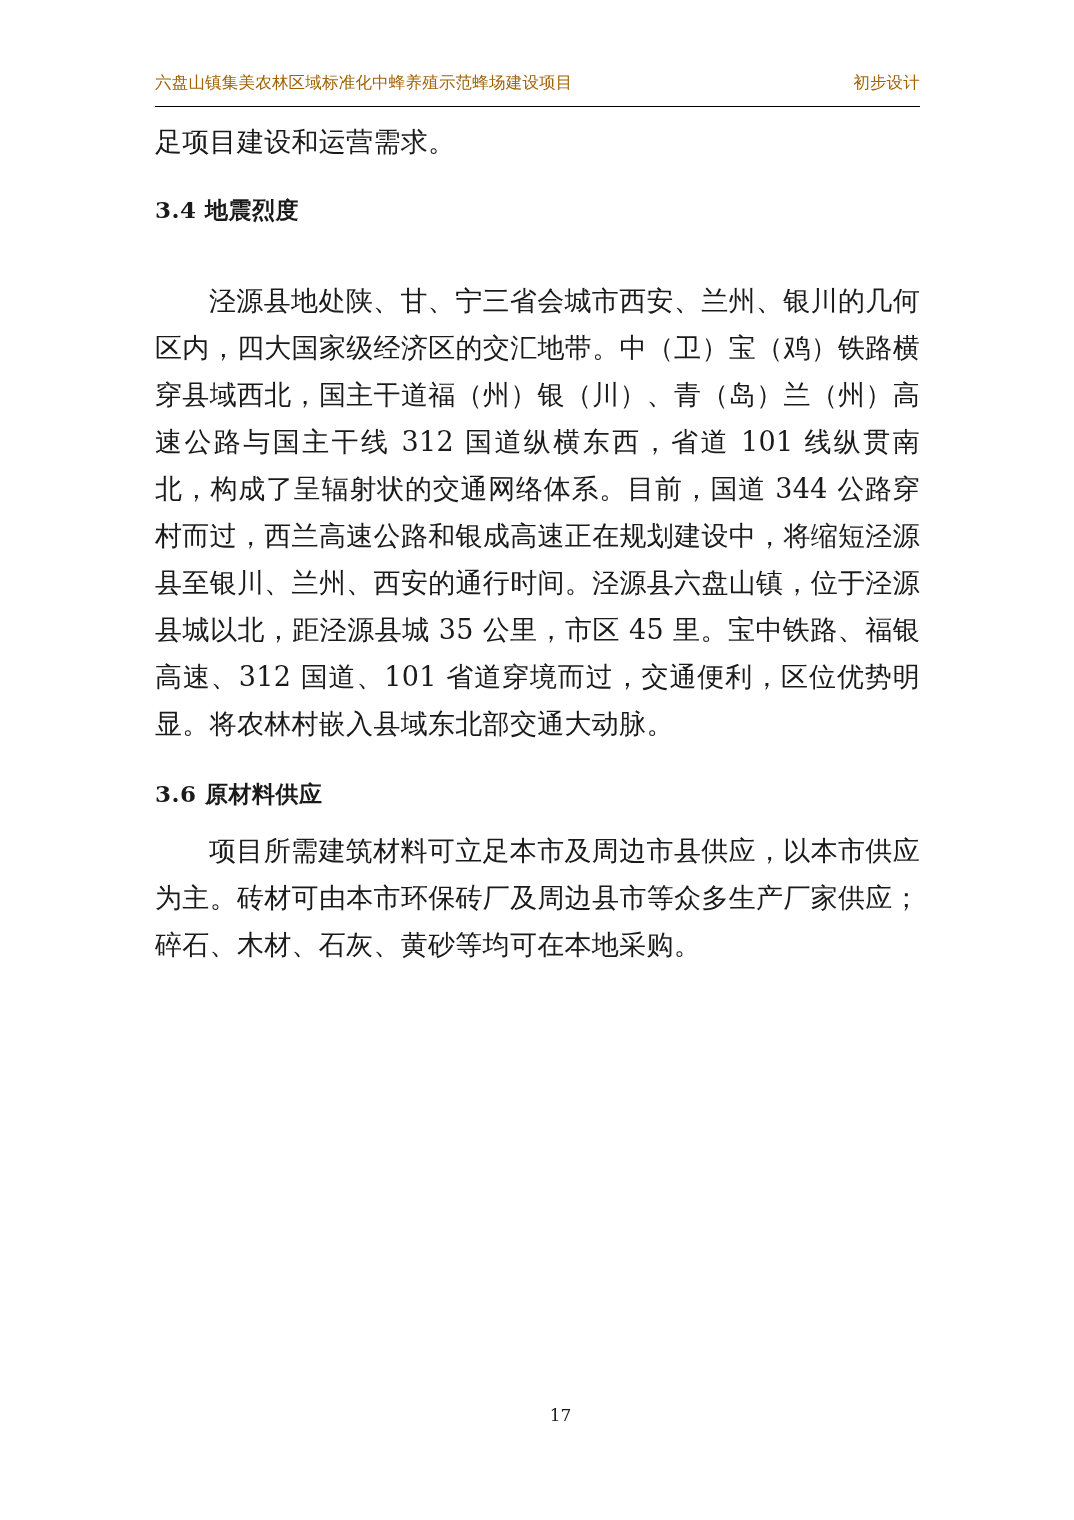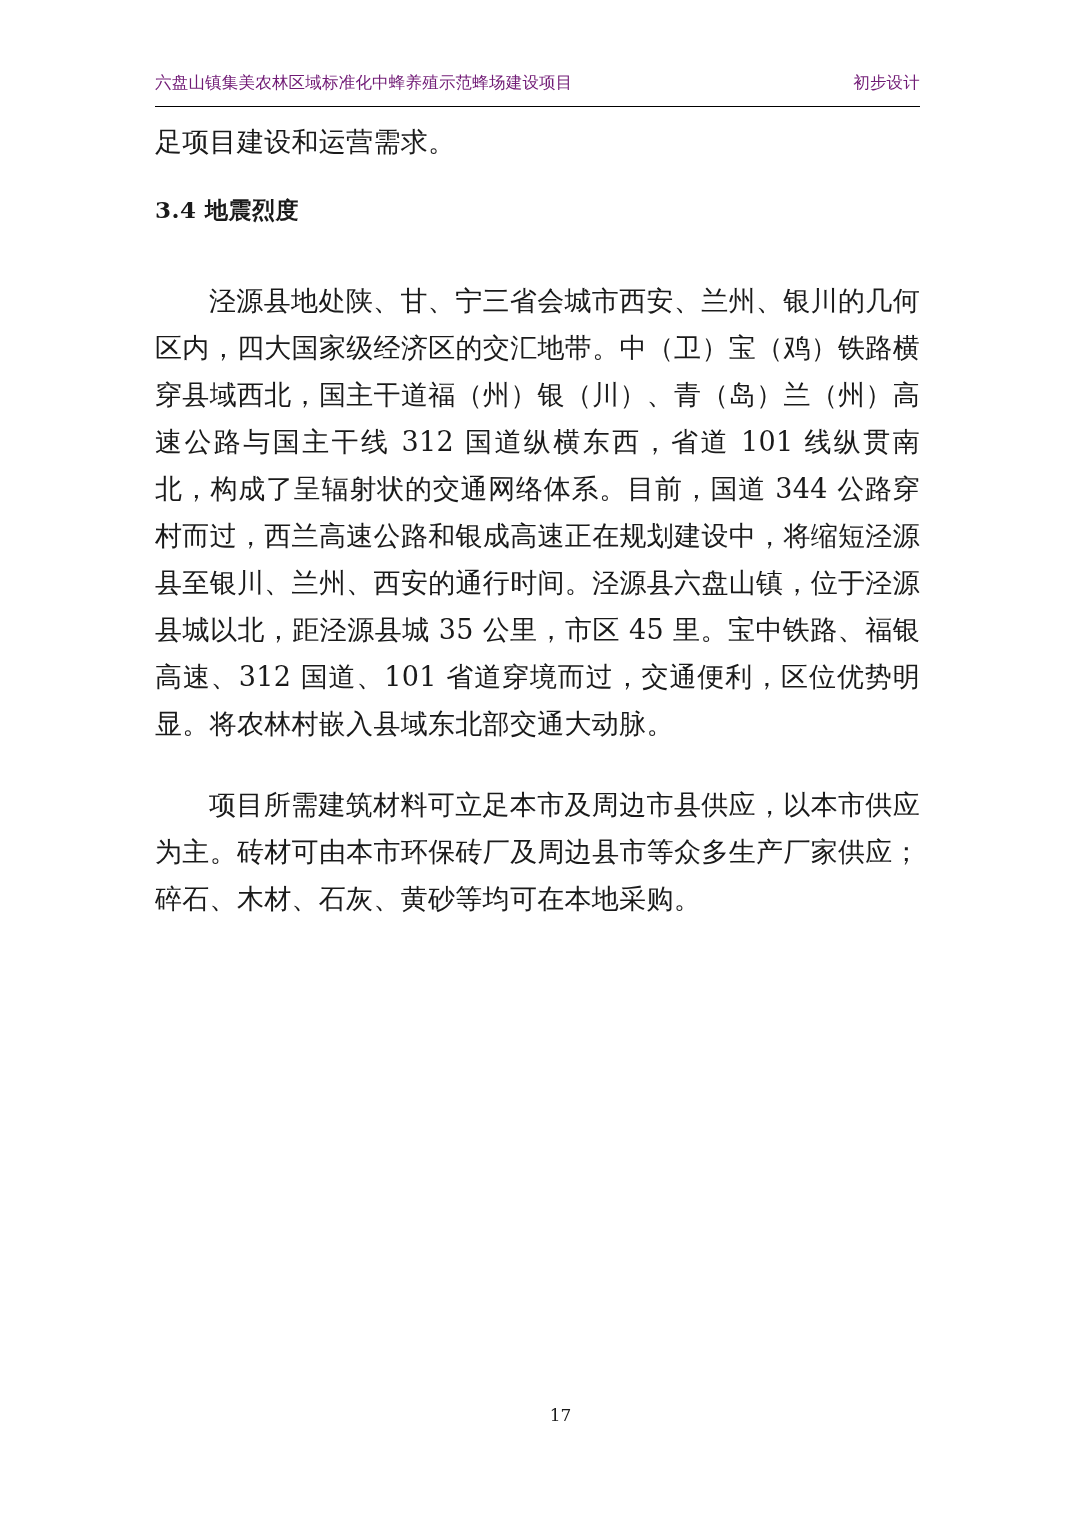--- a/index.html
+++ b/index.html
@@ -30,21 +30,21 @@
   }
   
   .header-row {
     position: relative;
     display: flex;
     justify-content: space-between;
     align-items: baseline;
     padding-top: 72px;
     font-size: 16.5px;
     letter-spacing: 0.2px;
-    color: #701a75;
+    color: #a16207;
   }
   .header-left {
     white-space: nowrap;
   }
   .header-right {
     white-space: nowrap;
   }
   .header-rule {
     position: absolute;
     left: 155px;
@@ -110,20 +110,21 @@
     <h2 class="heading">3.4 地震烈度</h2>
     <div class="gap-heading-bottom"></div>
 
     <div class="gap-heading-top"></div>
 
     <div class="gap-heading-bottom"></div>
     <p class="body-p indent">泾源县地处陕、甘、宁三省会城市西安、兰州、银川的几何区内，四大国家级经济区的交汇地带。中（卫）宝（鸡）铁路横穿县域西北，国主干道福（州）银（川）、青（岛）兰（州）高速公路与国主干线 312 国道纵横东西，省道 101 线纵贯南北，构成了呈辐射状的交通网络体系。目前，国道 344 公路穿村而过，西兰高速公路和银成高速正在规划建设中，将缩短泾源县至银川、兰州、西安的通行时间。泾源县六盘山镇，位于泾源县城以北，距泾源县城 35 公里，市区 45 里。宝中铁路、福银高速、312 国道、101 省道穿境而过，交通便利，区位优势明显。将农林村嵌入县域东北部交通大动脉。</p>
 
     <div class="gap-heading-top"></div>
 
+    <h2 class="heading">3.6 原材料供应</h2>
     <div class="gap-heading-bottom"></div>
     <p class="body-p indent">项目所需建筑材料可立足本市及周边市县供应，以本市供应为主。砖材可由本市环保砖厂及周边县市等众多生产厂家供应；碎石、木材、石灰、黄砂等均可在本地采购。</p>
 
   </div>
 
   <div class="page-number">17</div>
 
 </div>
 
 </body></html>

